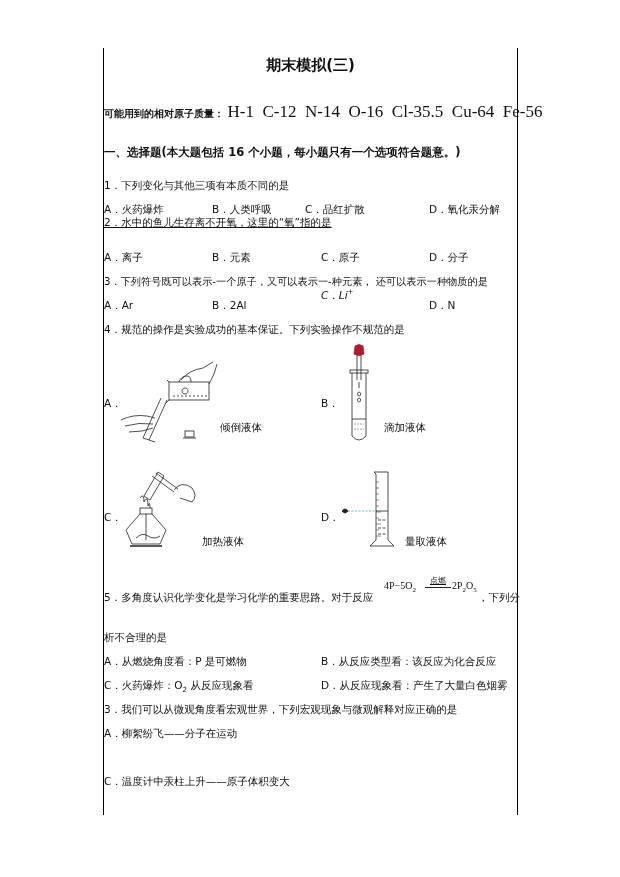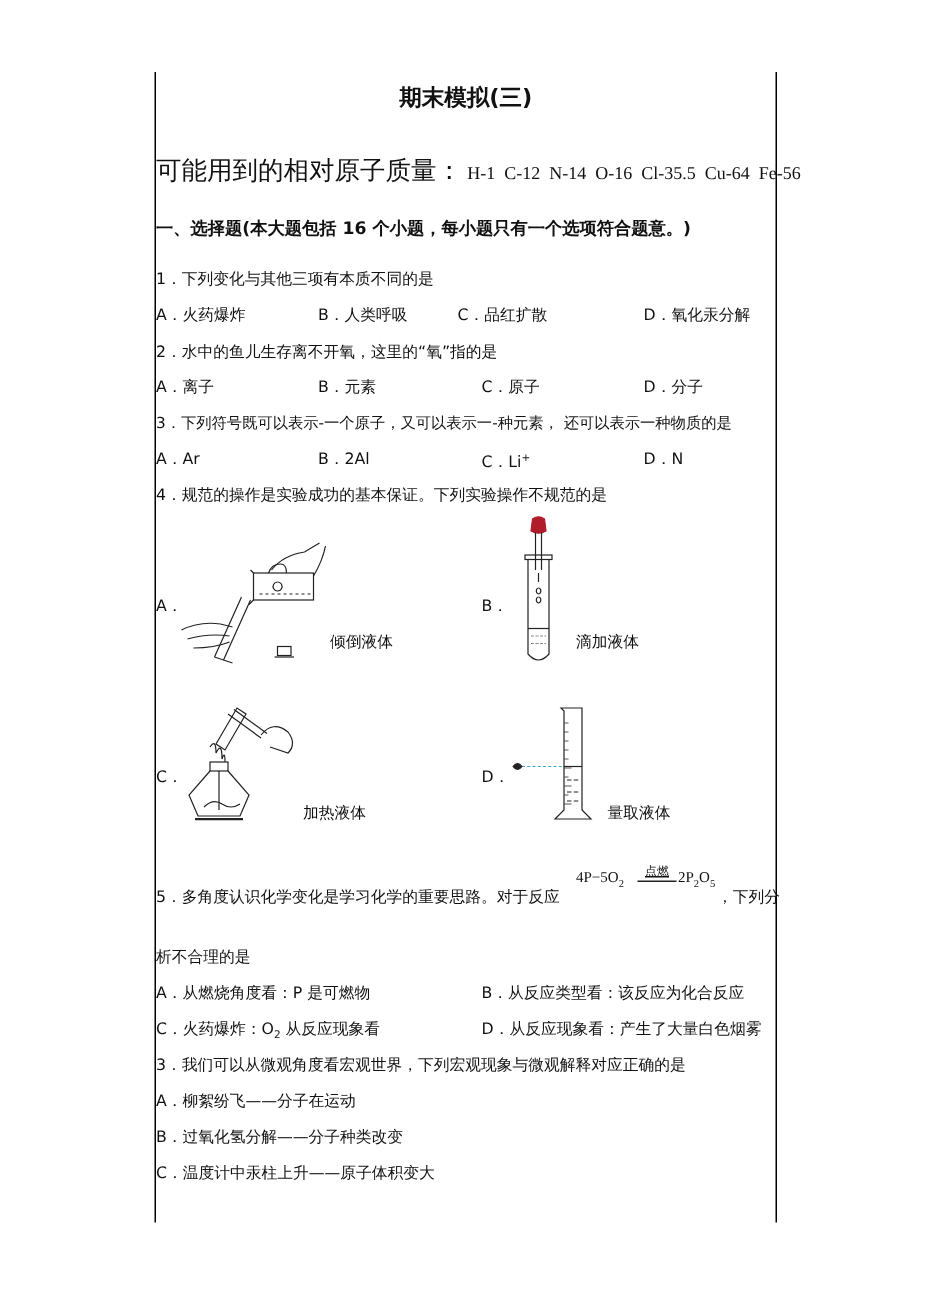--- a/index.html
+++ b/index.html
@@ -3,22 +3,22 @@
 <meta charset="utf-8">
 <style>
   html, body { margin:0; padding:0; background:#fff; }
   body { width:620px; height:877px; position:relative; overflow:hidden;
          font-family:"DejaVu Sans", sans-serif; color:#111; }
   .frame { position:absolute; left:103px; top:48px; width:413px; height:767px;
            border-left:1.5px solid #000; border-right:1.5px solid #000; }
   .abs { position:absolute; white-space:nowrap; }
   .title { left:0; width:413px; text-align:center; top:8px; font-size:15px; font-weight:bold; }
   .atomic { left:0; top:54px; font-size:11px; }
-  .atomic .lbl { font-weight:normal; font-size:17px; }
-  .atomic .val { font-family:"Liberation Serif", serif; font-size:12px; letter-spacing:0; }
+  .atomic .lbl { font-weight:bold; font-size:10px; }
+  .atomic .val { font-family:"Liberation Serif", serif; font-size:17px; letter-spacing:0; }
   .section { left:0; top:97px; font-size:11.5px; font-weight:bold; }
   .q { left:0; font-size:10.5px; }
   .opt { font-size:10.5px; }
   .caption { font-size:10.5px;margin-top:24px; }
   sup, sub { font-size:7px; }
   .eq { font-family:"Liberation Serif", serif; font-size:10px; }
   svg { position:absolute; overflow:visible; }
 </style>
 </head>
 <body>
@@ -33,30 +33,30 @@
   </div>
 
   <div class="abs section">一、选择题(本大题包括 16 个小题，每小题只有一个选项符合题意。)</div>
 
   <div class="abs q" style="top:131px;">1．下列变化与其他三项有本质不同的是</div>
   <div class="abs opt" style="top:155px;left:0;">A．火药爆炸</div>
   <div class="abs opt" style="top:155px;left:108px;">B．人类呼吸</div>
   <div class="abs opt" style="top:155px;left:201px;text-align:right;">C．品红扩散</div>
   <div class="abs opt" style="top:155px;left:325px;">D．氧化汞分解</div>
 
-  <div class="abs q" style="top:180px;">2．水中的鱼儿生存离不开氧，这里的“氧”指的是</div>
+  <div class="abs q" style="top:168px;text-decoration:underline;">2．水中的鱼儿生存离不开氧，这里的“氧”指的是</div>
   <div class="abs opt" style="top:203px;left:0;">A．离子</div>
   <div class="abs opt" style="top:203px;left:108px;">B．元素</div>
   <div class="abs opt" style="top:203px;left:217px;">C．原子</div>
   <div class="abs opt" style="top:203px;left:325px;">D．分子</div>
 
   <div class="abs q" style="top:227px;font-size:10.2px;">3．下列符号既可以表示-一个原子，又可以表示一-种元素， 还可以表示一种物质的是</div>
   <div class="abs opt" style="top:251px;left:0;">A．Ar</div>
   <div class="abs opt" style="top:251px;left:108px;">B．2Al</div>
-  <div class="abs opt" style="top:253px;left:217px;">
+  <div class="abs opt" style="top:240px;left:217px;font-style:italic;">
     <span>C．Li</span><sup>+</sup>
   </div>
   <div class="abs opt" style="top:251px;left:325px;">D．N</div>
 
   <div class="abs q" style="top:275px;">4．规范的操作是实验成功的基本保证。下列实验操作不规范的是</div>
 
   <div class="abs opt" style="top:349px;left:0;">A．</div>
   <svg style="left:17px;top:312px;" width="100" height="82" viewBox="0 0 100 82" fill="none" stroke="#222" stroke-width="0.8">
     <rect x="48" y="22" width="40" height="18"></rect>
     <path d="M48 22 L46 20 M48 40 L45 43"></path>
@@ -136,16 +136,15 @@
 
   <div class="abs opt" style="top:607px;left:0;">A．从燃烧角度看：P 是可燃物</div>
   <div class="abs opt" style="top:607px;left:217px;">B．从反应类型看：该反应为化合反应</div>
   <div class="abs opt" style="top:631px;left:0;">
     <span>C．火药爆炸：O</span><sub>2</sub><span> 从反应现象看</span>
   </div>
   <div class="abs opt" style="top:631px;left:217px;">D．从反应现象看：产生了大量白色烟雾</div>
 
   <div class="abs q" style="top:655px;">3．我们可以从微观角度看宏观世界，下列宏观现象与微观解释对应正确的是</div>
   <div class="abs opt" style="top:679px;left:0;">A．柳絮纷飞——分子在运动</div>
-  <div class="abs opt" style="top:703px;left:0;">B．过氧化氢分解——分子种类改变</div>
   <div class="abs opt" style="top:727px;left:0;">C．温度计中汞柱上升——原子体积变大</div>
 
 </div>
 
 </body></html>

